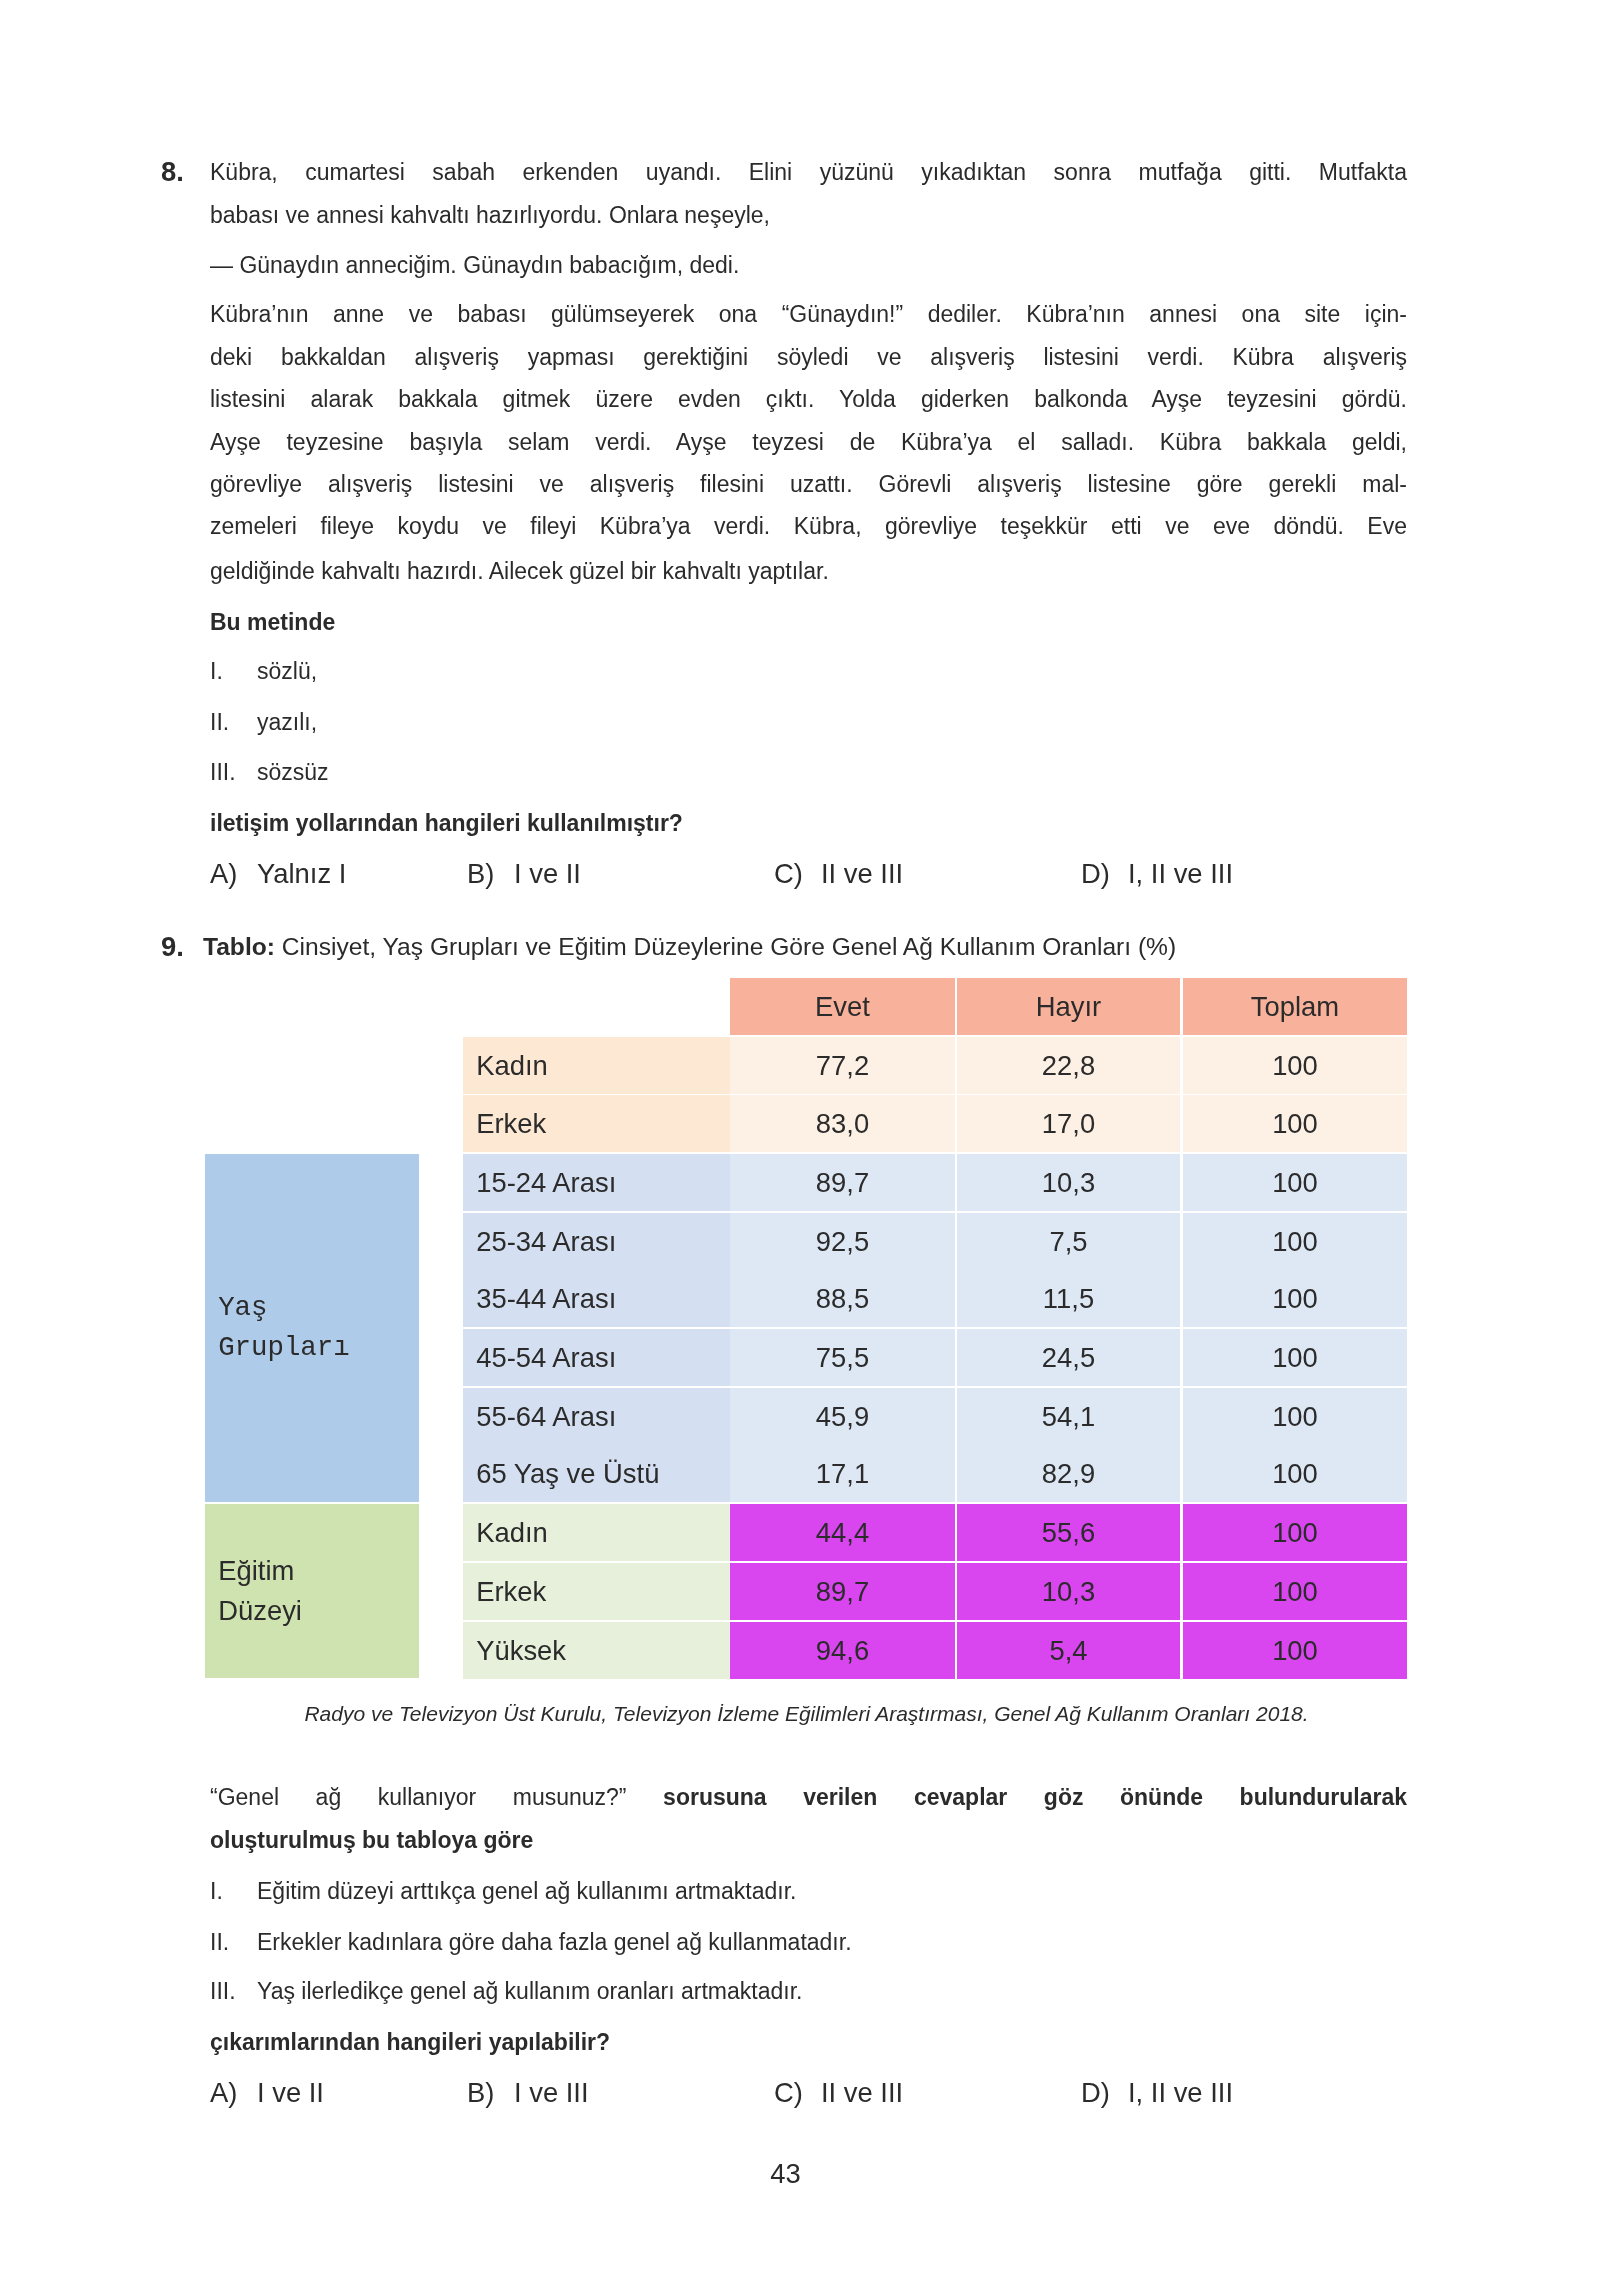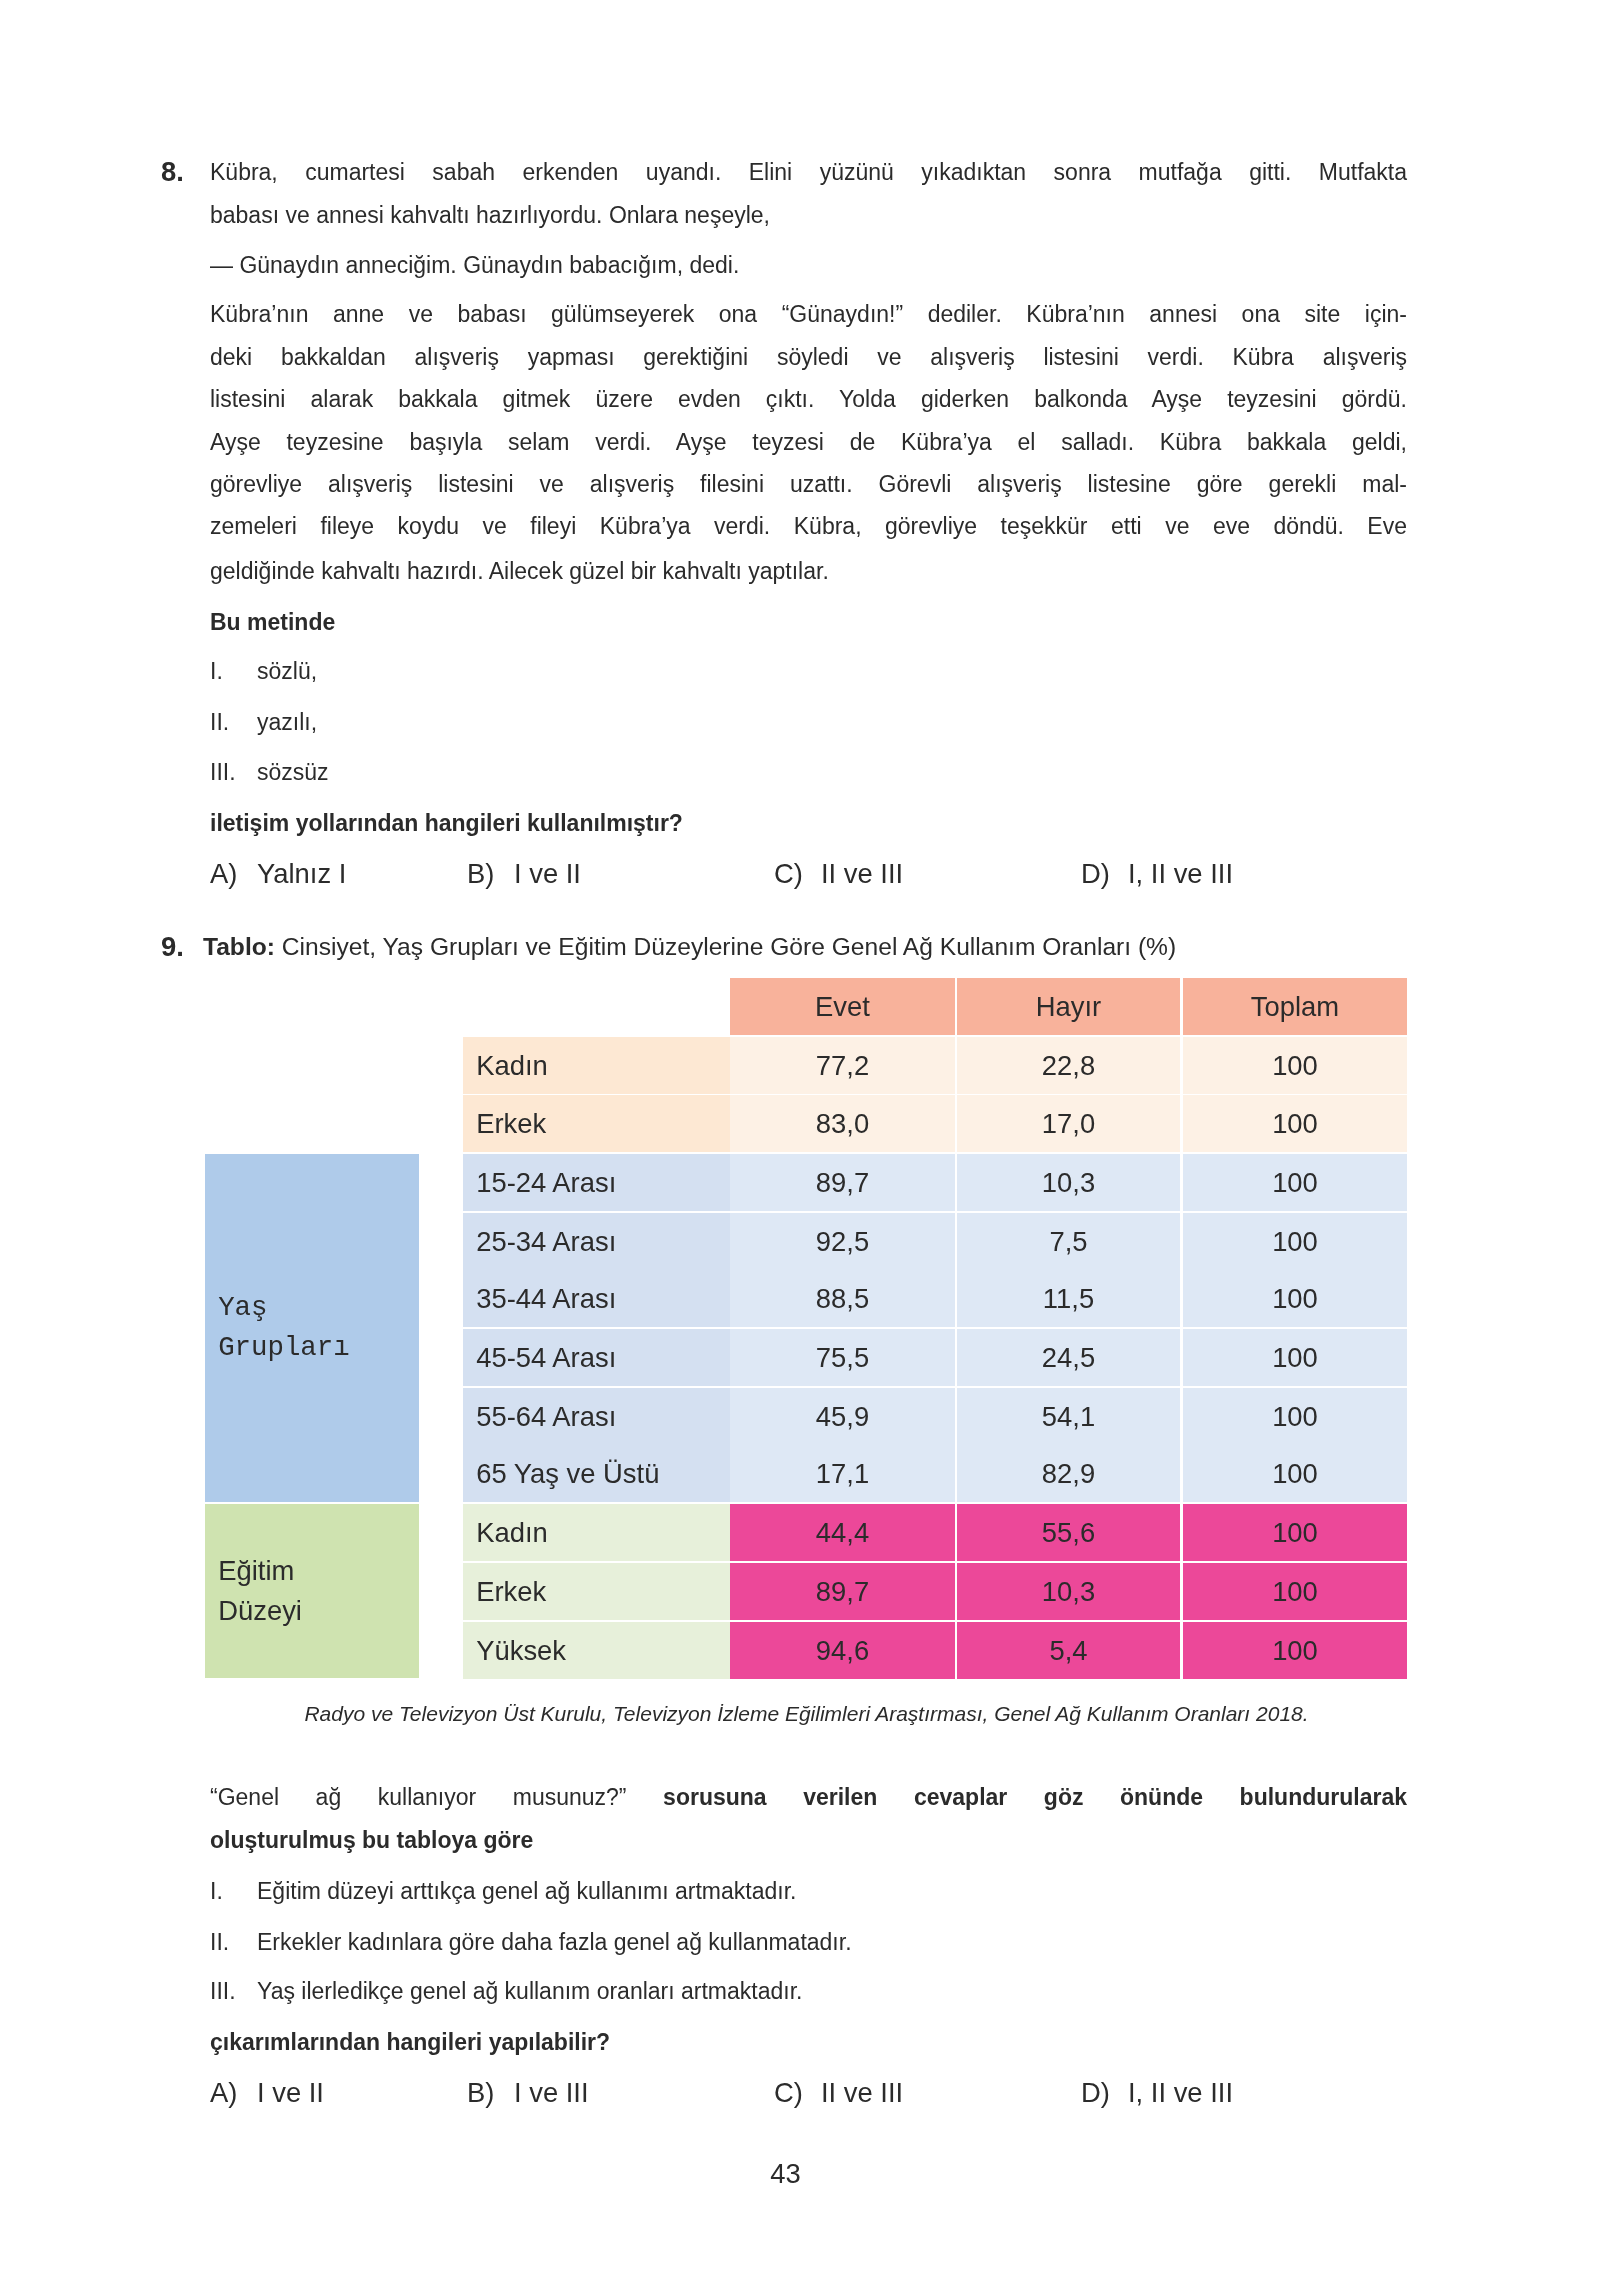--- a/index.html
+++ b/index.html
@@ -23,21 +23,21 @@
   .val { justify-content: center; }
 
   .c-grp1 { background: #FCCF9E; }
   .c-sub1 { background: #FDE8D3; }
   .c-val1 { background: #FDF1E5; }
   .c-grp2 { background: #AFCBEA; }
   .c-sub2 { background: #D4E0F1; }
   .c-val2 { background: #DEE8F5; }
   .c-grp3 { background: #CFE3B0; }
   .c-sub3 { background: #E7F0DA; }
-  .c-val3 { background: #ec4899; }
+  .c-val3 { background: #d946ef; }
 
   .source { position: absolute; left: 220px; top: 1714px; width: 1173px; font-size: 21px; font-style: italic; text-align: center; transform: translateY(-50%); white-space: nowrap; }
   .pagenum { position: absolute; left: 757px; width: 57px; top: 2174px; text-align: center; font-size: 27.4px; transform: translateY(-50%); }
 </style>
 </head>
 <body>
 
 <div class="qnum" style="top:172px">8.</div>
 <div class="line just" style="top:172px">Kübra, cumartesi sabah erkenden uyandı. Elini yüzünü yıkadıktan sonra mutfağa gitti. Mutfakta</div>
 <div class="line" style="top:215px">babası ve annesi kahvaltı hazırlıyordu. Onlara neşeyle,</div>

